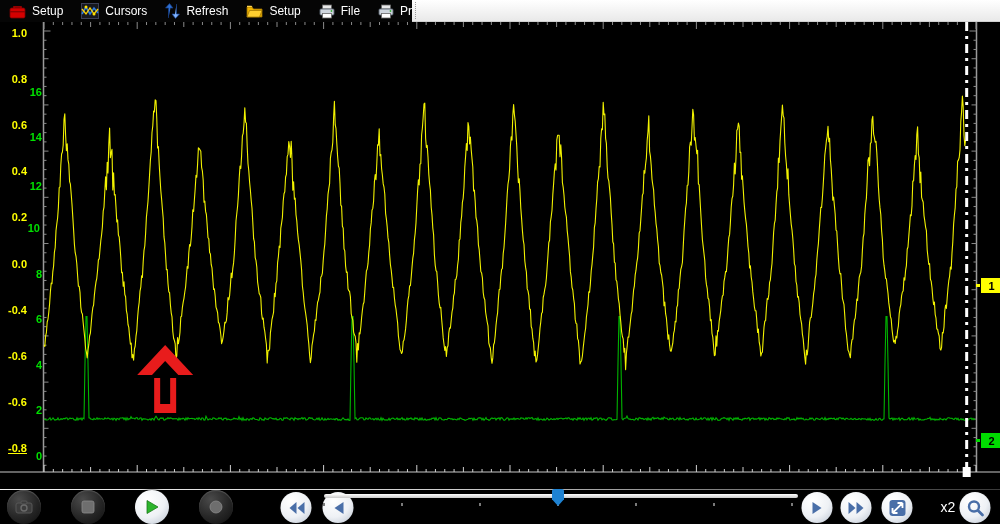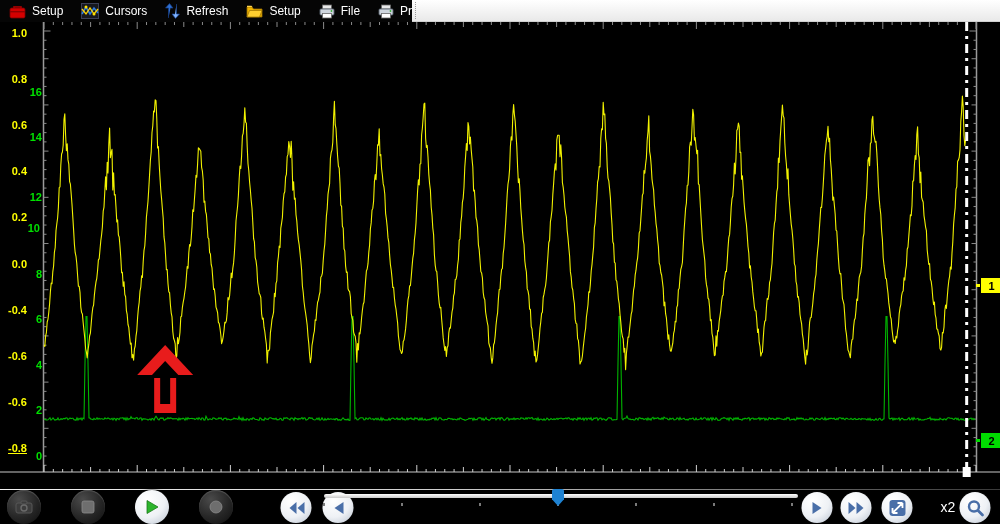--- a/index.html
+++ b/index.html
@@ -431,21 +431,21 @@
         <div class="ylab y1" style="top: 102.9px; right: 973px;">0.6</div>
         <div class="ylab y1" style="top: 149.1px; right: 973px;">0.4</div>
         <div class="ylab y1" style="top: 195.3px; right: 973px;">0.2</div>
         <div class="ylab y1" style="top: 241.5px; right: 973px;">0.0</div>
         <div class="ylab y1" style="top: 287.7px; right: 973px;">-0.4</div>
         <div class="ylab y1" style="top: 333.9px; right: 973px;">-0.6</div>
         <div class="ylab y1" style="top: 380.1px; right: 973px;">-0.6</div>
         <div class="ylab y1" style="top: 426.3px; right: 973px; text-decoration: underline;">-0.8</div>
         <div class="ylab y2" style="top: 33.5px; right: 958px;">16</div>
         <div class="ylab y2" style="top: 79px; right: 958px;">14</div>
-        <div class="ylab y2" style="top: 139px; right: 958px;">12</div>
+        <div class="ylab y2" style="top: 128px; right: 958px;">12</div>
         <div class="ylab y2" style="top: 170px; right: 960px;">10</div>
         <div class="ylab y2" style="top: 215.5px; right: 958px;">8</div>
         <div class="ylab y2" style="top: 261px; right: 958px;">6</div>
         <div class="ylab y2" style="top: 306.5px; right: 958px;">4</div>
         <div class="ylab y2" style="top: 352px; right: 958px;">2</div>
         <div class="ylab y2" style="top: 397.5px; right: 958px;">0</div>
         <div class="ylab y2" style="top: 443px; right: 958px;">-2</div>
       </div>
     <div id="xlabels">
         <div class="xlab" style="left: 44px;">0.0</div>

